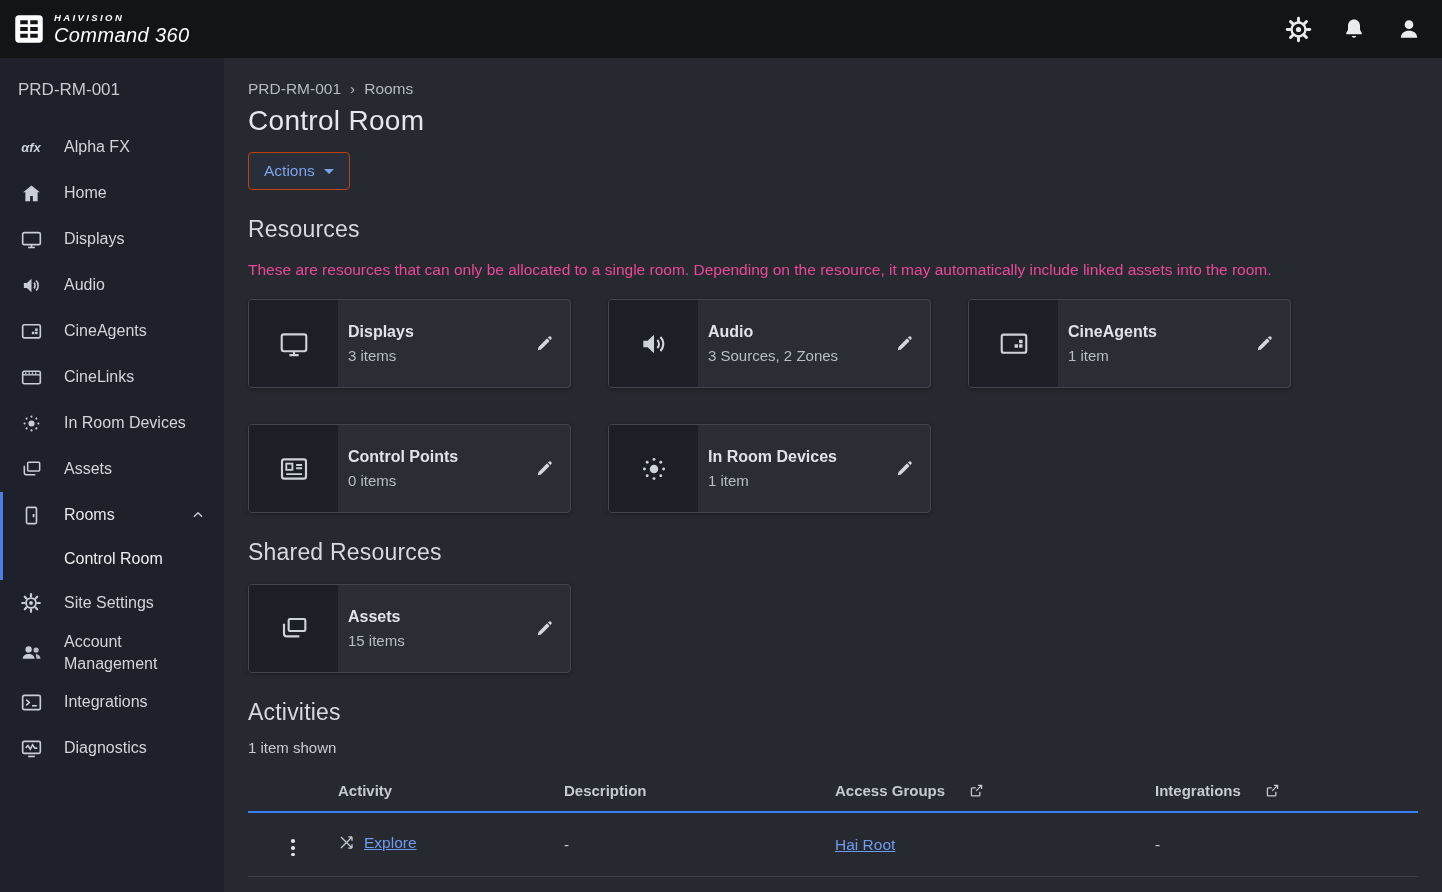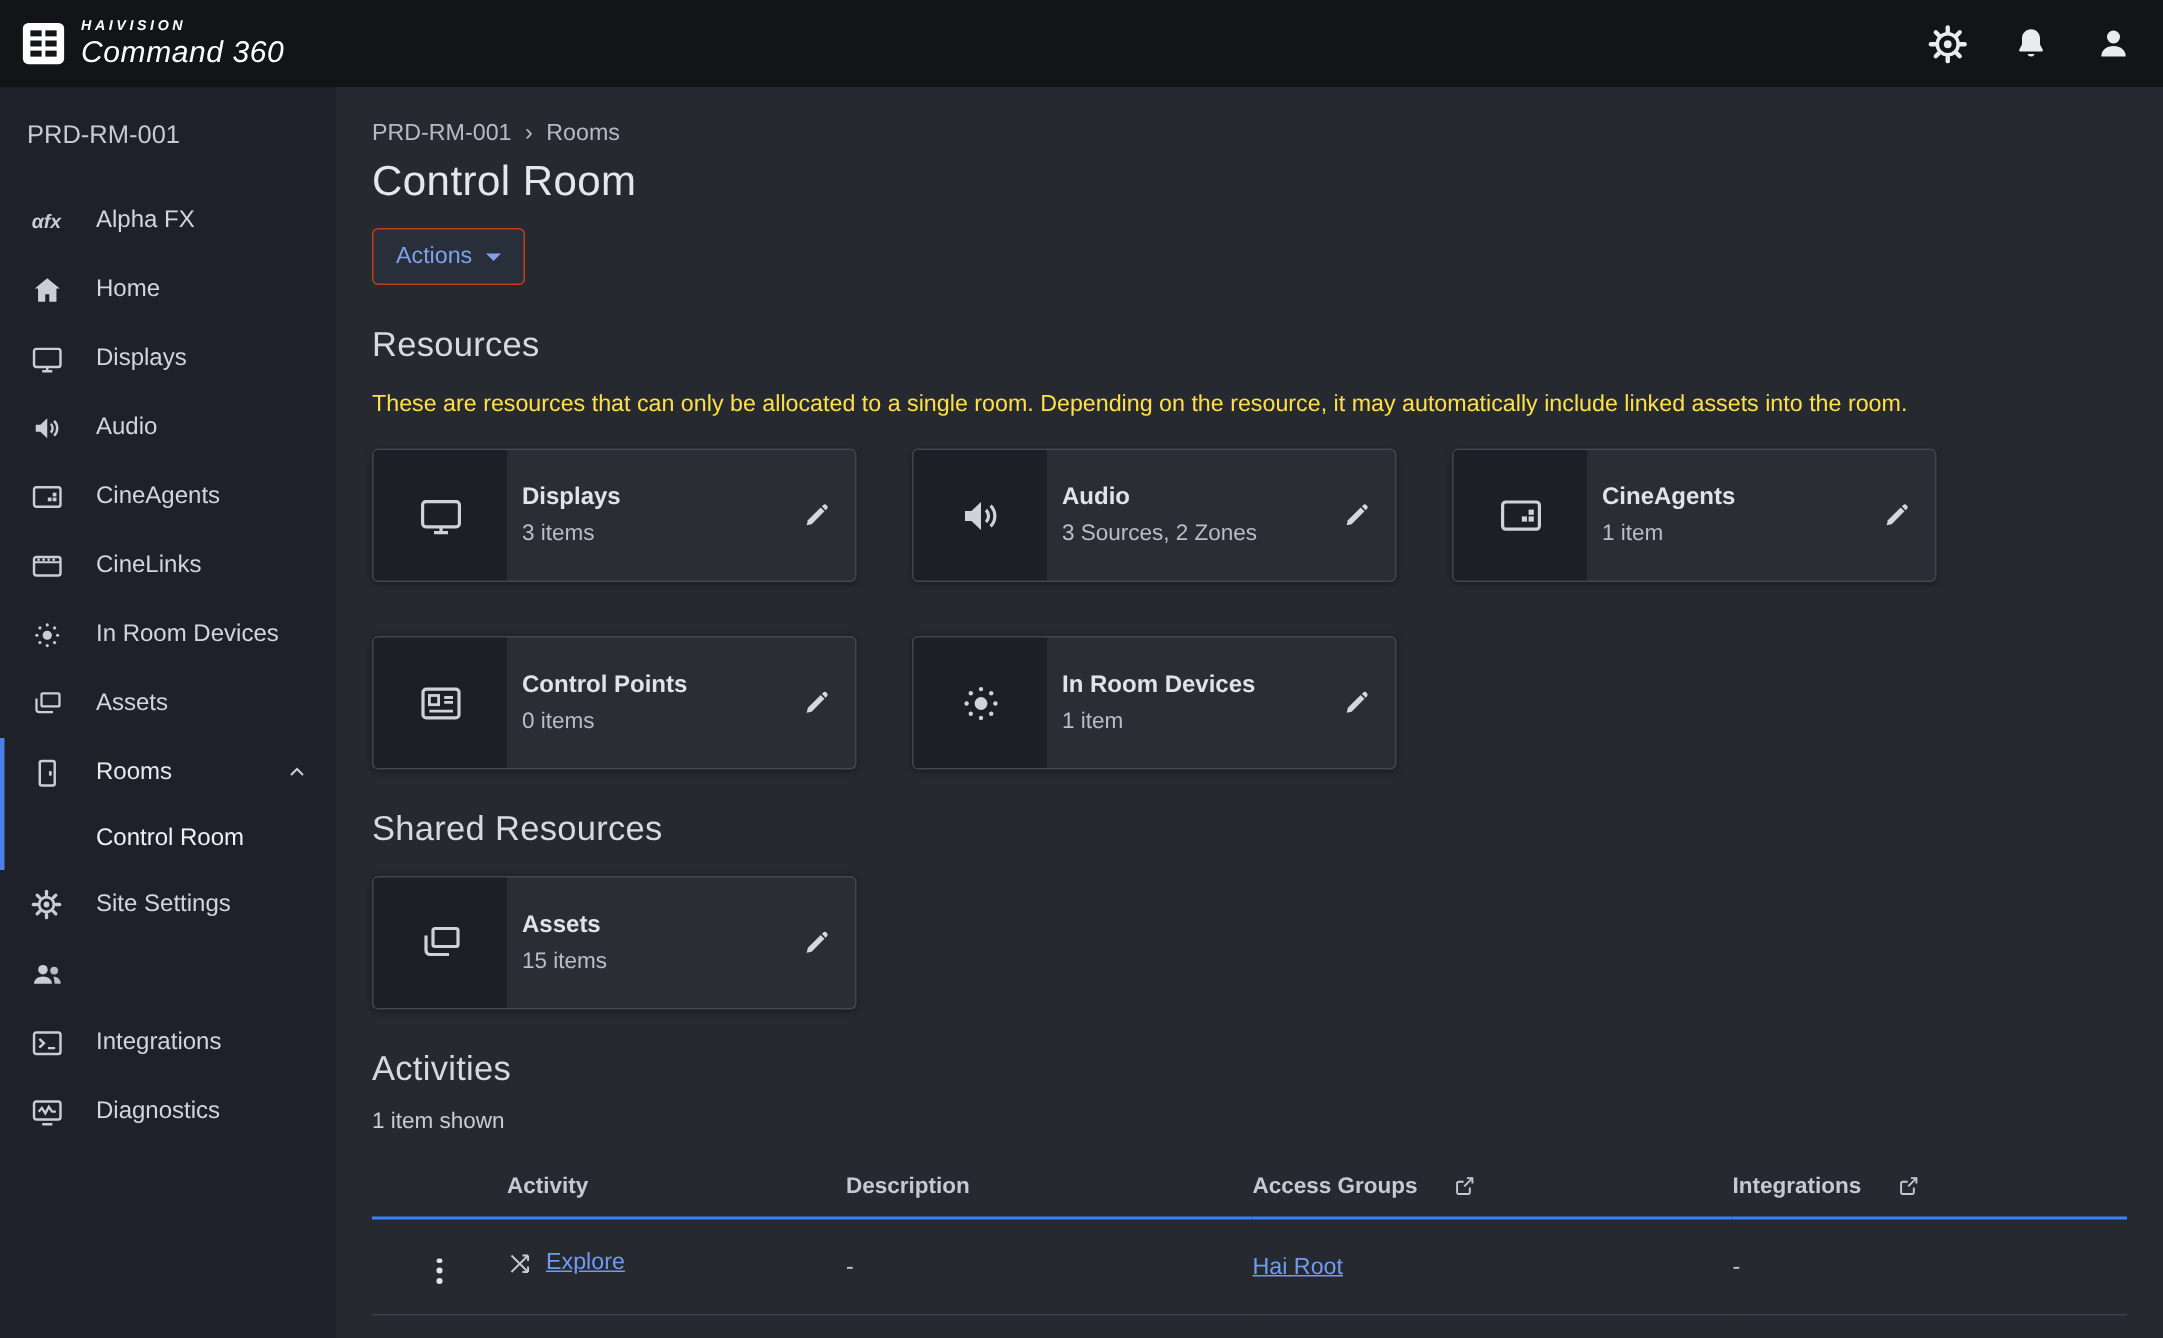--- a/index.html
+++ b/index.html
@@ -66,21 +66,21 @@
     color: #7fa2ea; background: rgba(77,126,232,0.07);
     border: 1px solid #c2410c; border-radius: 4px; cursor: pointer;
   }
   .caret-down {
     width: 0; height: 0;
     border-left: 5px solid transparent; border-right: 5px solid transparent;
     border-top: 5.5px solid currentColor;
     display: inline-block;
   }
   .section-heading { font-size: 23px; font-weight: 400; color: #d6d9de; margin-top: 26px; letter-spacing: .2px; }
-  .desc { margin-top: 15px; font-size: 15.5px; line-height: 1.5; color: #fde047; max-width: 1152px; }
+  .desc { margin-top: 15px; font-size: 15.5px; line-height: 1.5; color: #ec4899; max-width: 1152px; }
 
   
   .cards { margin-top: 18px; display: grid; grid-template-columns: repeat(3, 323px); gap: 36px 37px; }
   .card {
     height: 89px; display: flex; align-items: stretch;
     background: #2a2d34; border: 1px solid #42464e; border-radius: 4px;
     box-shadow: 0 1px 4px rgba(0,0,0,.35);
     overflow: hidden;
   }
   .card-iconbox { width: 89px; background: #1c1f25; display: flex; align-items: center; justify-content: center; color: #ced2d9; flex-shrink: 0; }
@@ -310,20 +310,21 @@
 
       <div class="nav-item nav-item--wrap">
         <span class="nav-icon">
           <svg width="23" height="23" viewBox="0 0 24 24">
             <circle cx="9" cy="8.8" r="3.3" fill="currentColor"></circle>
             <path d="M2.8 18.6c0-3.1 2.8-5 6.2-5s6.2 1.9 6.2 5z" fill="currentColor"></path>
             <circle cx="16.8" cy="9.4" r="2.7" fill="currentColor" opacity=".9"></circle>
             <path d="M16.4 13.6c2.9.3 5 2.1 5 5 h-4.2" fill="currentColor" opacity=".9"></path>
           </svg>
         </span>
+        <span class="nav-label" style="max-width:120px">Account Management</span>
       </div>
 
       <div class="nav-item">
         <span class="nav-icon">
           <svg width="23" height="23" viewBox="0 0 24 24">
             <rect x="2.8" y="4.5" width="18.4" height="15" rx="1.6" fill="none" stroke="currentColor" stroke-width="1.7"></rect>
             <path d="M6.5 9 l3.2 3 -3.2 3" fill="none" stroke="currentColor" stroke-width="1.7"></path>
             <path d="M12.5 15.4 h5" stroke="currentColor" stroke-width="1.7"></path>
           </svg>
         </span>

